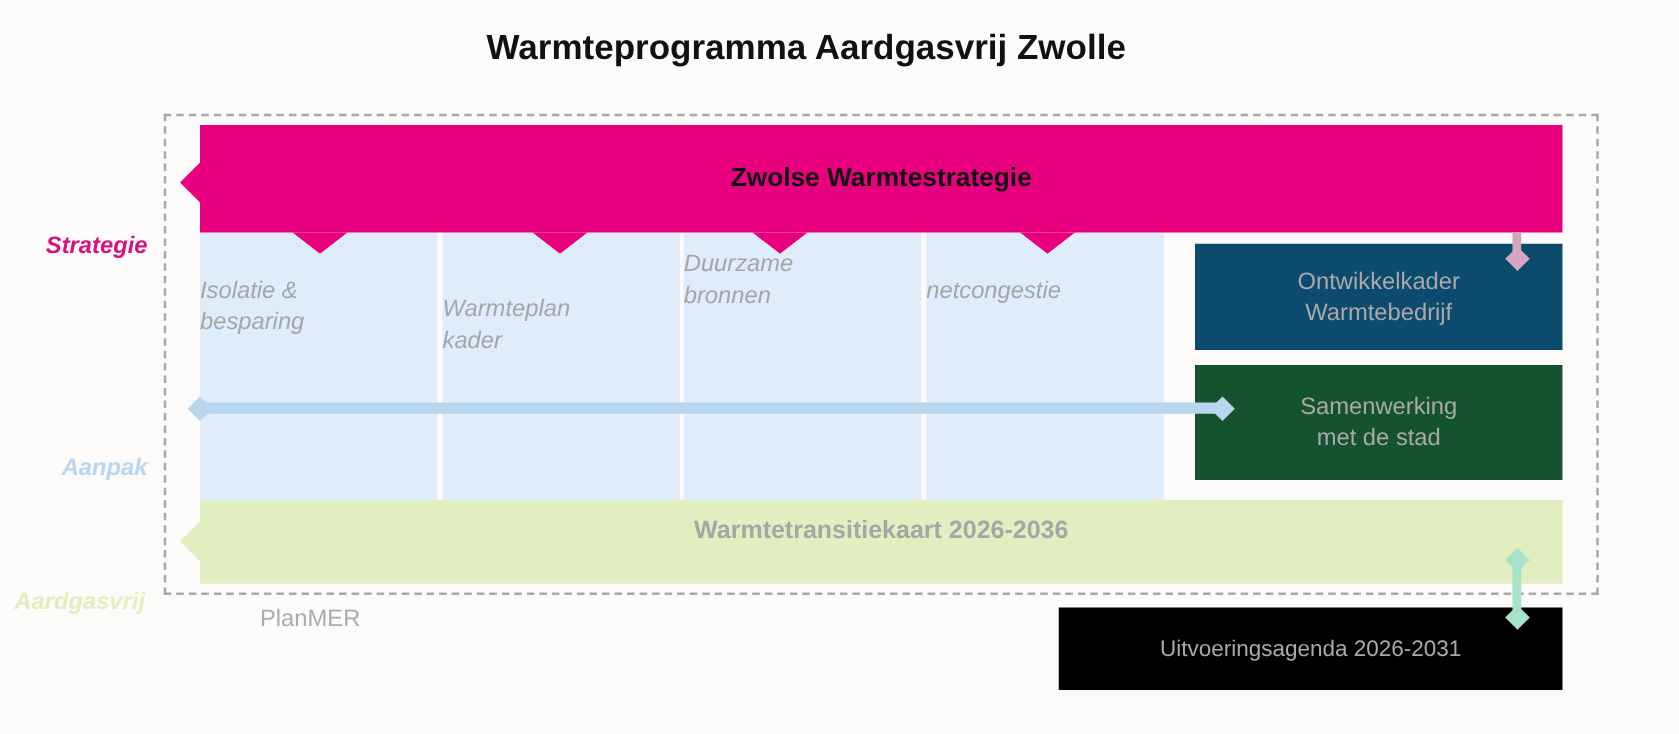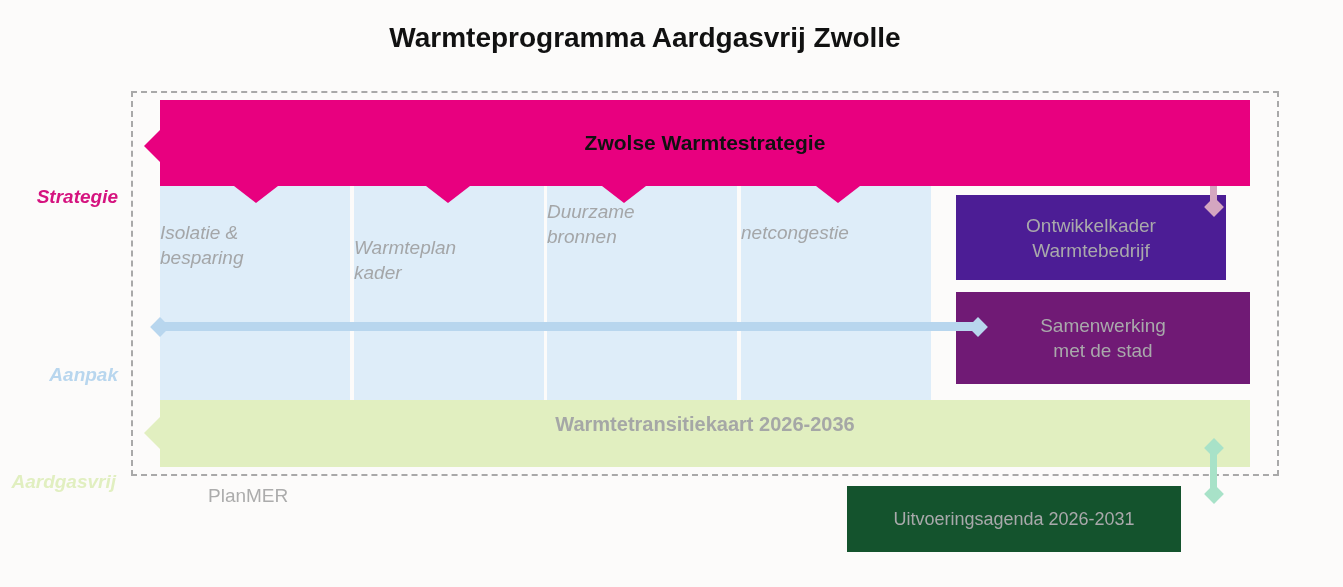--- a/index.html
+++ b/index.html
@@ -48,27 +48,27 @@
       <div>Duurzame</div>
       <div>bronnen</div>
     </div>
 </div>
 <div class="abs col" style="left:741px;">
   <div class="col-text" style="margin-top:34px;">
       <div>netcongestie</div>
     </div>
 </div>
 
-<div class="abs box" style="left:956px;top:195px;width:270px;height:85px;background:#4c1d95;">
+<div class="abs box" style="left:956px;top:195px;width:294px;height:85px;background:#0c4a6e;">
   <div>
       <div>Ontwikkelkader</div>
       <div>Warmtebedrijf</div>
     </div>
 </div>
-<div class="abs box" style="left:956px;top:292px;width:294px;height:92px;background:#701a75;">
+<div class="abs box" style="left:956px;top:292px;width:294px;height:92px;background:#14532d;">
   <div>
       <div>Samenwerking</div>
       <div>met de stad</div>
     </div>
 </div>
 
 <div class="abs strat-bar"></div>
 <div class="abs notch-left" style="left:144px;top:130px;border-right-color:#e8007f;"></div>
 <div class="abs strat-text">Zwolse Warmtestrategie</div>
 <div class="abs down-tri" style="left:234px;top:186px;"></div>
@@ -80,19 +80,19 @@
 <div class="abs diamond" style="left:1207px;top:200px;background:#d4a6c0;"></div>
 
 <div class="abs" style="left:160px;top:322px;width:820px;height:9px;background:#b8d6ee;"></div>
 <div class="abs diamond" style="left:153px;top:320px;background:#b8d6ee;"></div>
 <div class="abs diamond" style="left:971px;top:320px;background:#b8d6ee;"></div>
 
 <div class="abs uitv-bar"></div>
 <div class="abs notch-left" style="left:144px;top:417px;border-right-color:#e1efc0;"></div>
 <div class="abs uitv-text">Warmtetransitiekaart 2026-2036</div>
 
-<div class="abs box" style="left:847px;top:486px;width:334px;height:66px;background:#14532d;font-size:18px;">
+<div class="abs box" style="left:847px;top:486px;width:403px;height:66px;background:#000000;font-size:18px;">
   <div>Uitvoeringsagenda 2026-2031</div>
 </div>
 
 <div class="abs" style="left:1210px;top:446px;width:7px;height:48px;background:#a8e2c8;"></div>
 <div class="abs diamond" style="left:1207px;top:441px;background:#a8e2c8;"></div>
 <div class="abs diamond" style="left:1207px;top:487px;background:#a8e2c8;"></div>
 
 </body></html>

